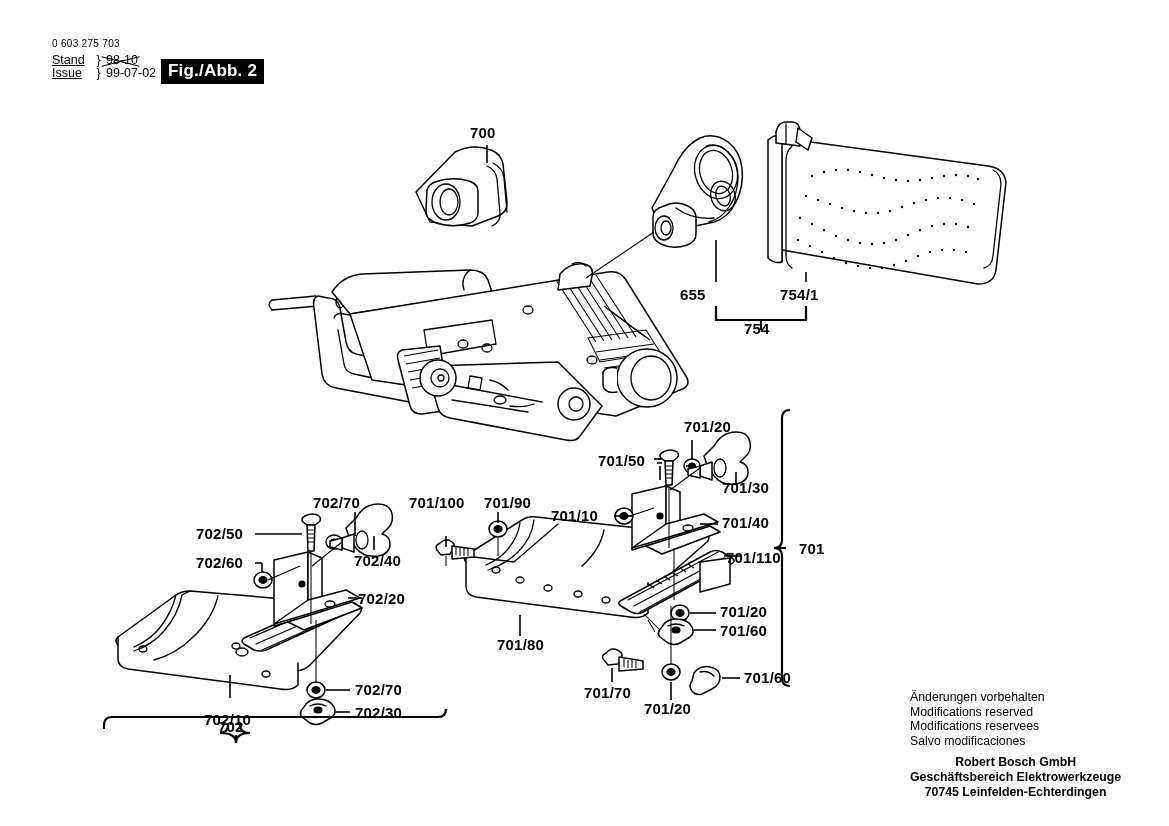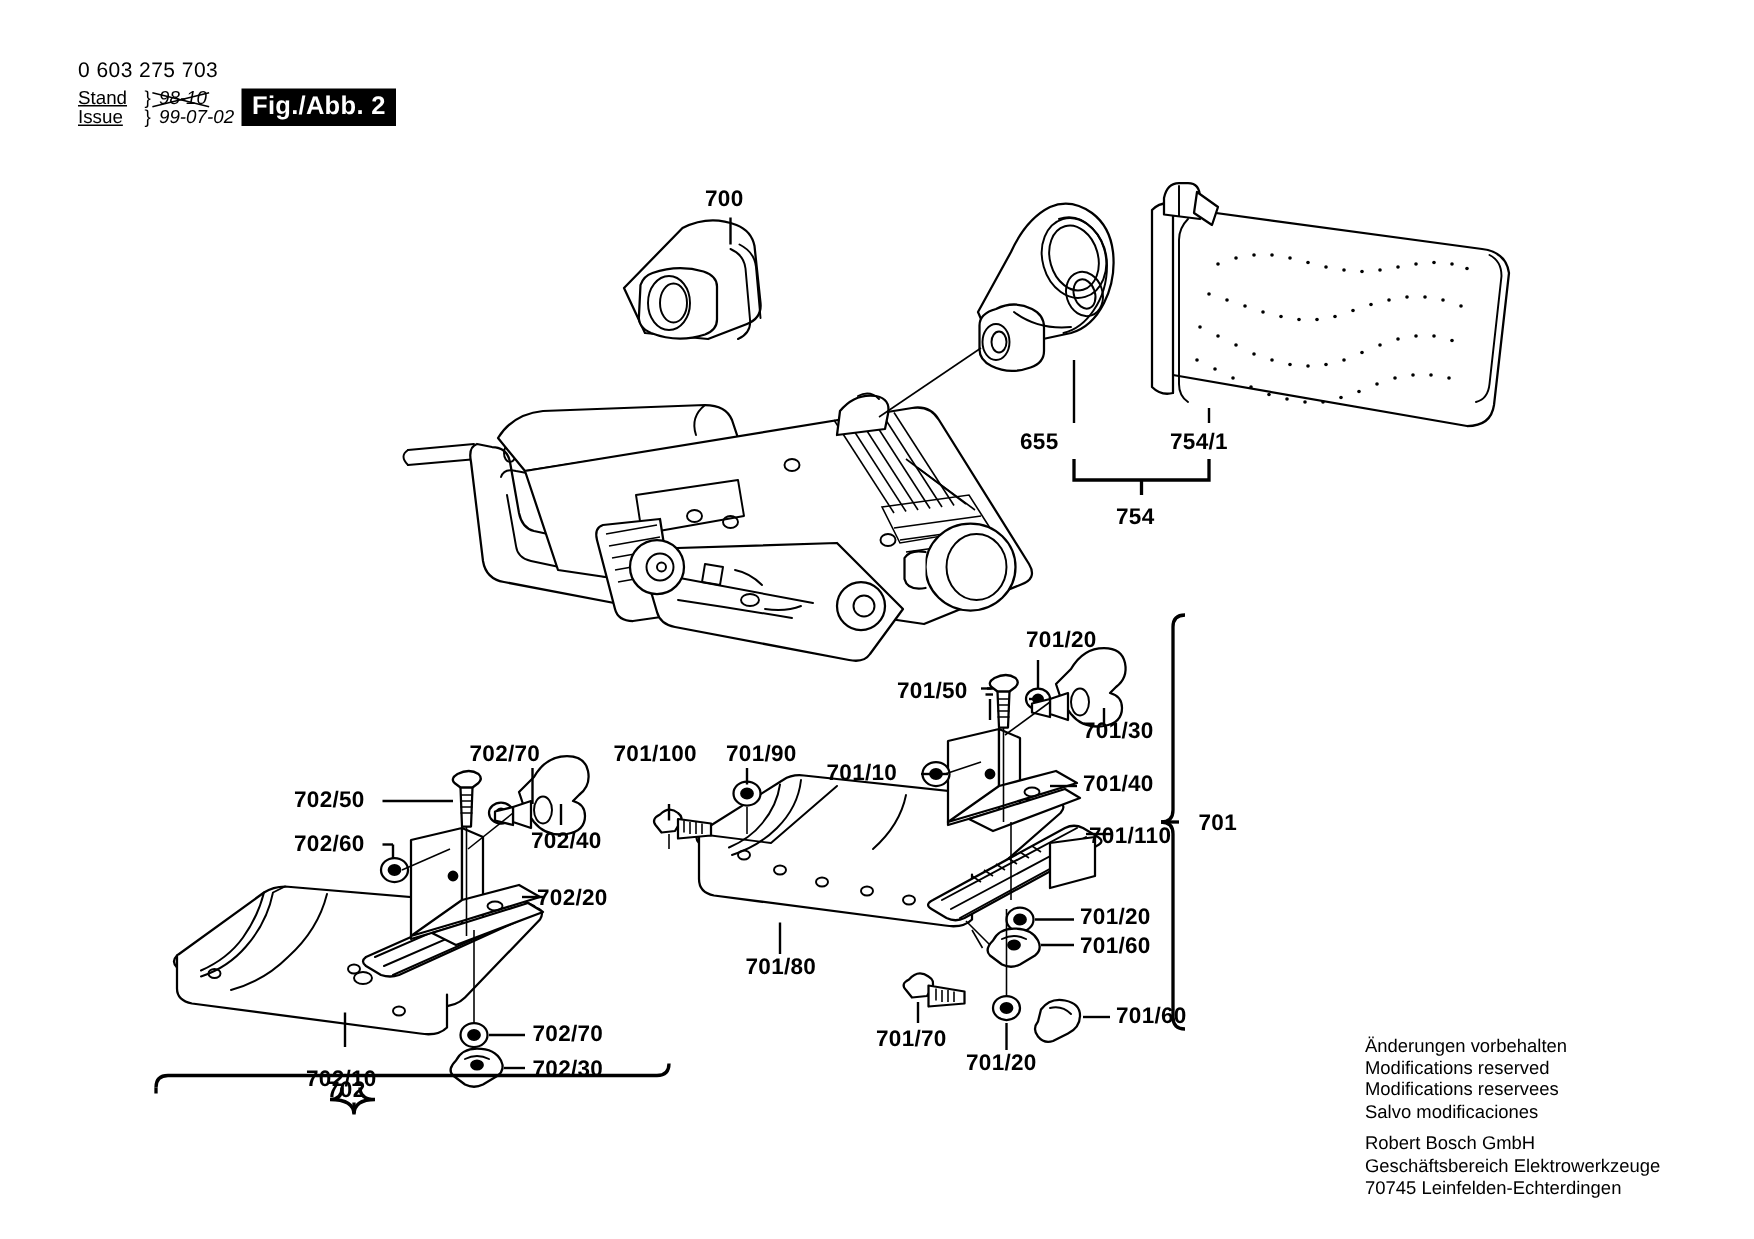--- a/index.html
+++ b/index.html
@@ -5,43 +5,43 @@
   html,body{margin:0;padding:0;background:#ffffff;}
   body{
     width:1169px;height:826px;position:relative;overflow:hidden;
     font-family:"Liberation Sans","DejaVu Sans",sans-serif;
     color:#000;
   }
   .page{position:absolute;inset:0;}
 
   
   #header{position:absolute;left:52px;top:38px;}
-  .partno{font-size:14px;letter-spacing:.3px;white-space:nowrap;}
+  .partno{font-size:10px;letter-spacing:.3px;white-space:nowrap;}
   .datebox{position:relative;margin-top:5px;font-size:12.5px;line-height:13px;}
   .drow{display:flex;align-items:center;white-space:nowrap;}
   .dlbl{display:inline-block;width:42px;text-decoration:underline;}
   .dbrace{display:inline-block;width:9px;text-align:center;}
-  .dval{display:inline-block;padding-left:3px;position:relative;font-style:italic;}
+  .dval{display:inline-block;padding-left:3px;position:relative;}
   .struck::after{
     content:"";position:absolute;left:-2px;right:-2px;top:50%;
     border-top:1.4px solid #000;transform:rotate(-14deg);
   }
   .struck::before{
     content:"";position:absolute;left:-2px;right:-2px;top:50%;
     border-top:1.4px solid #000;transform:rotate(14deg);
   }
   #fig-badge{
     position:absolute;left:161px;top:59px;
     background:#000;color:#fff;font-weight:bold;font-size:17px;
     padding:2px 7px 3px 7px;letter-spacing:.2px;white-space:nowrap;
   }
 
   
   #footer{position:absolute;left:910px;top:690px;font-size:12.3px;line-height:14.6px;white-space:nowrap;}
-  #footer .bold{font-weight:normal;}
+  #footer .bold{font-weight:bold;text-align:center;}
   #footer .gap{height:7px;}
 
   
   .lbl{
     position:absolute;font-weight:bold;font-size:15px;
     letter-spacing:.2px;white-space:nowrap;
   }
 
   
   svg.layer{position:absolute;left:0;top:0;width:1169px;height:826px;overflow:visible;}
@@ -417,21 +417,21 @@
 
     <g>
       <path class="ln2" d="M790 410 q-8 0 -8 8 l0 122 q0 8 -8 8 q8 0 8 8 l0 122 q0 8 8 8"></path>
       <path class="ln2" d="M774 548 L786 548"></path>
     </g>
   </svg>
 
   <div class="lbl" style="left:470px;top:124px;">700</div>
   <div class="lbl" style="left:680px;top:286px;">655</div>
   <div class="lbl" style="left:780px;top:286px;">754/1</div>
-  <div class="lbl" style="left:744px;top:336px;text-align:right;">754</div>
+  <div class="lbl" style="left:744px;top:320px;text-align:right;">754</div>
 
   <div class="lbl" style="left:799px;top:540px;">701</div>
   <div class="lbl" style="left:218px;top:718px;">702</div>
 
   <div class="lbl" style="left:196px;top:525px;">702/50</div>
   <div class="lbl" style="left:196px;top:554px;">702/60</div>
   <div class="lbl" style="left:313px;top:494px;">702/70</div>
   <div class="lbl" style="left:354px;top:552px;">702/40</div>
   <div class="lbl" style="left:358px;top:590px;">702/20</div>
   <div class="lbl" style="left:355px;top:681px;">702/70</div>

